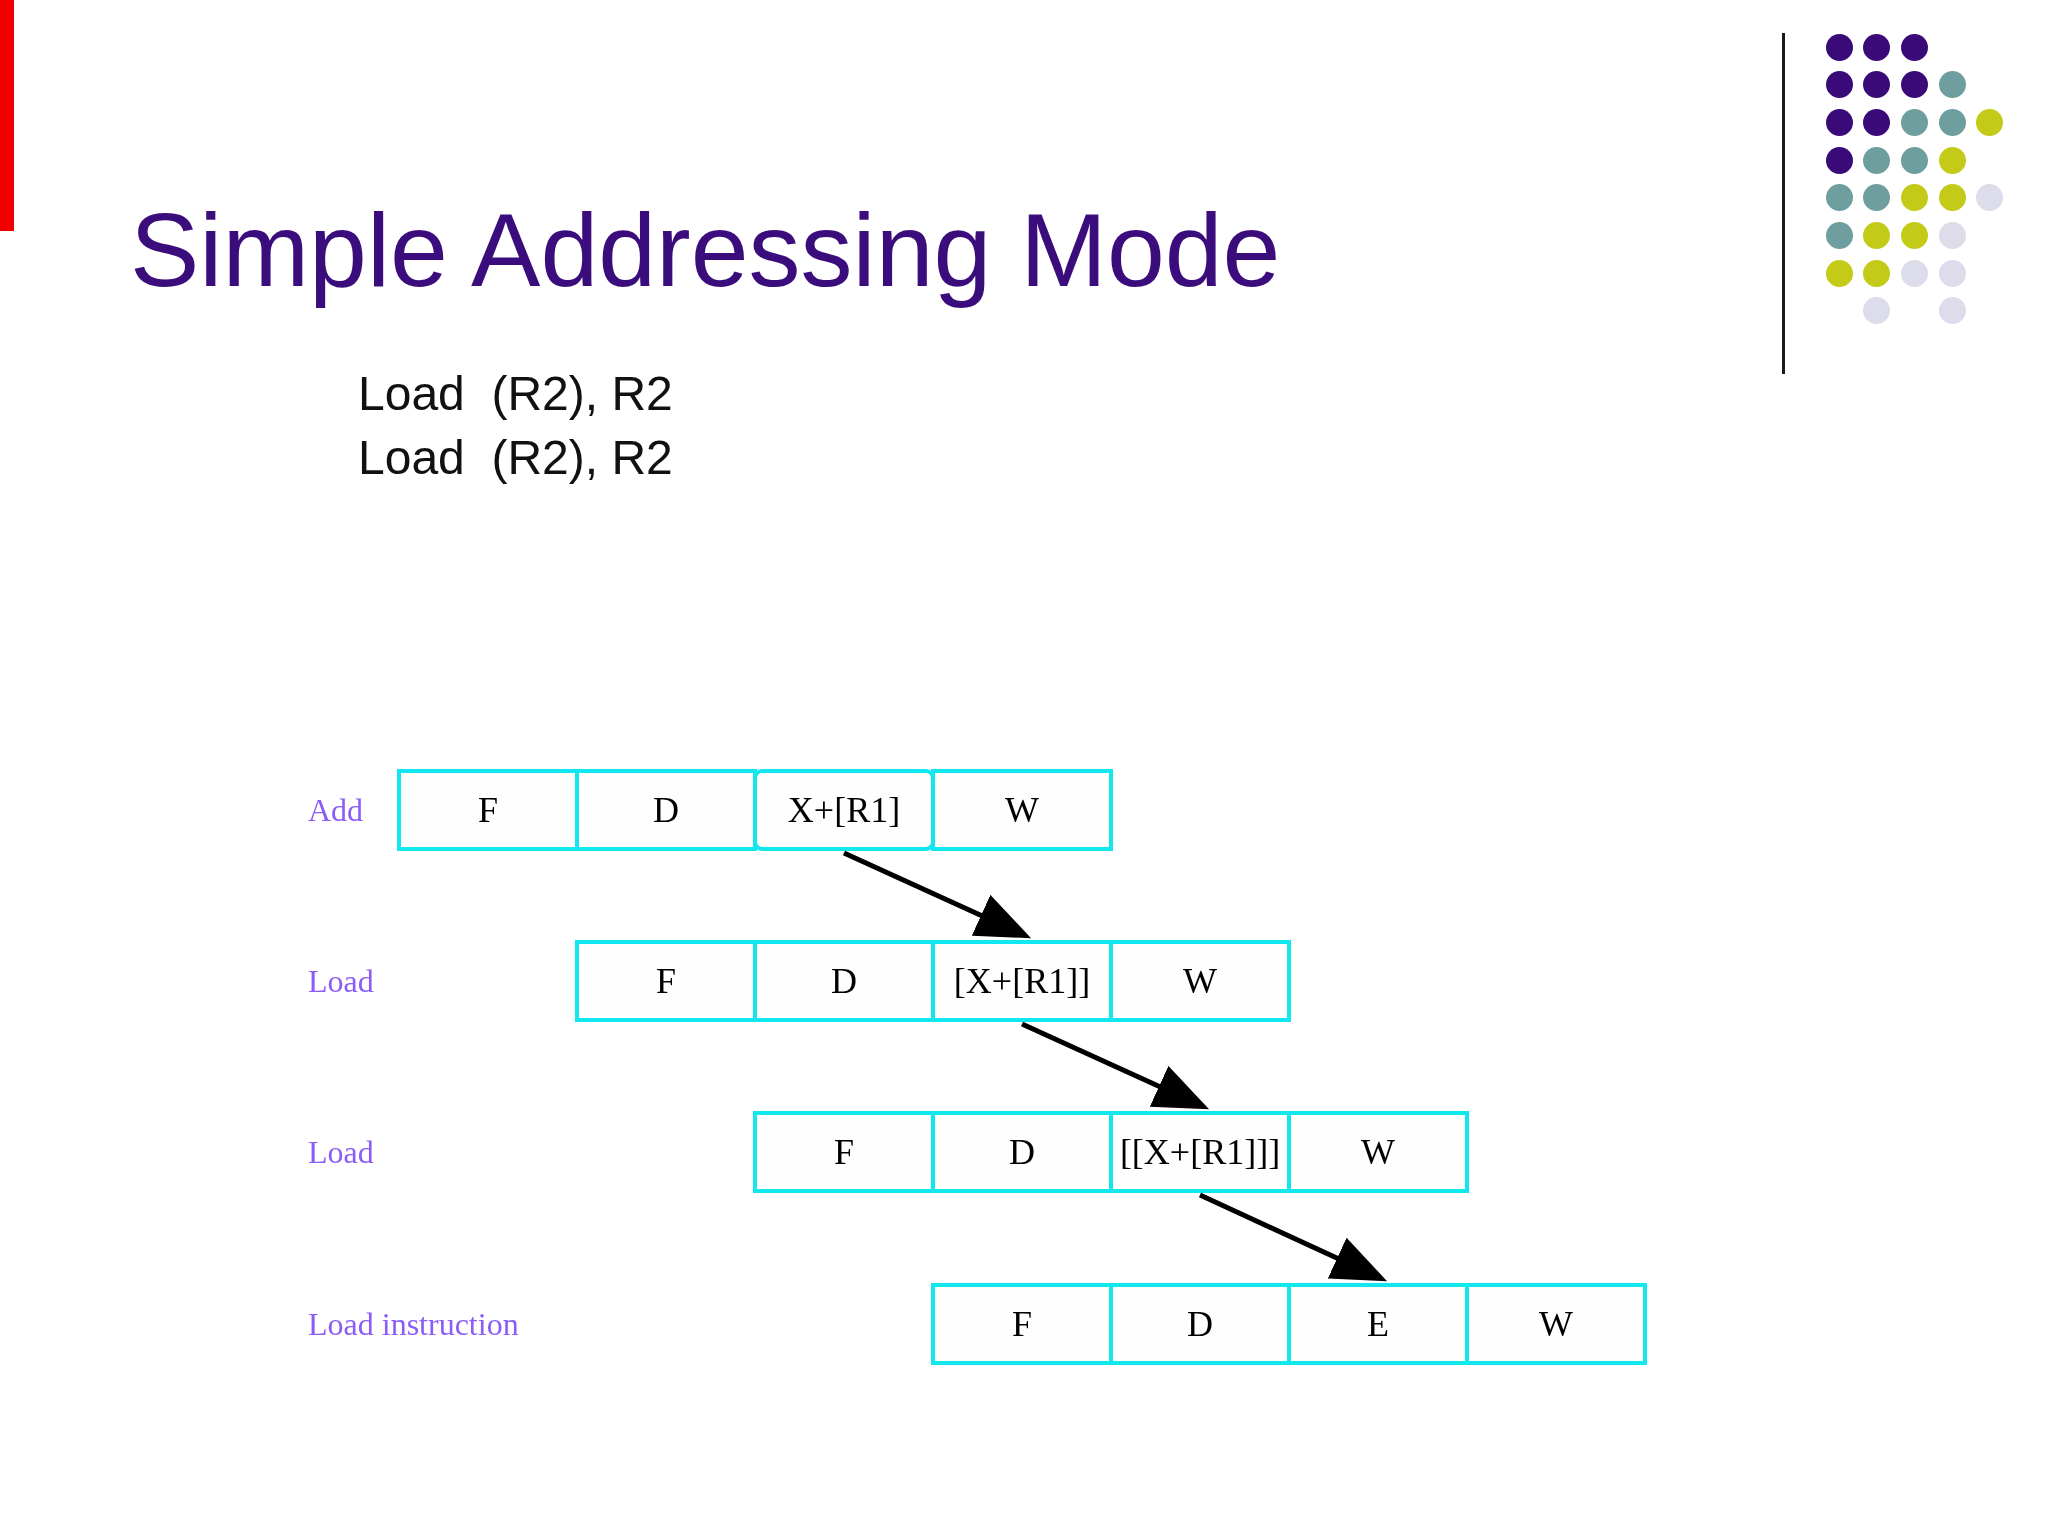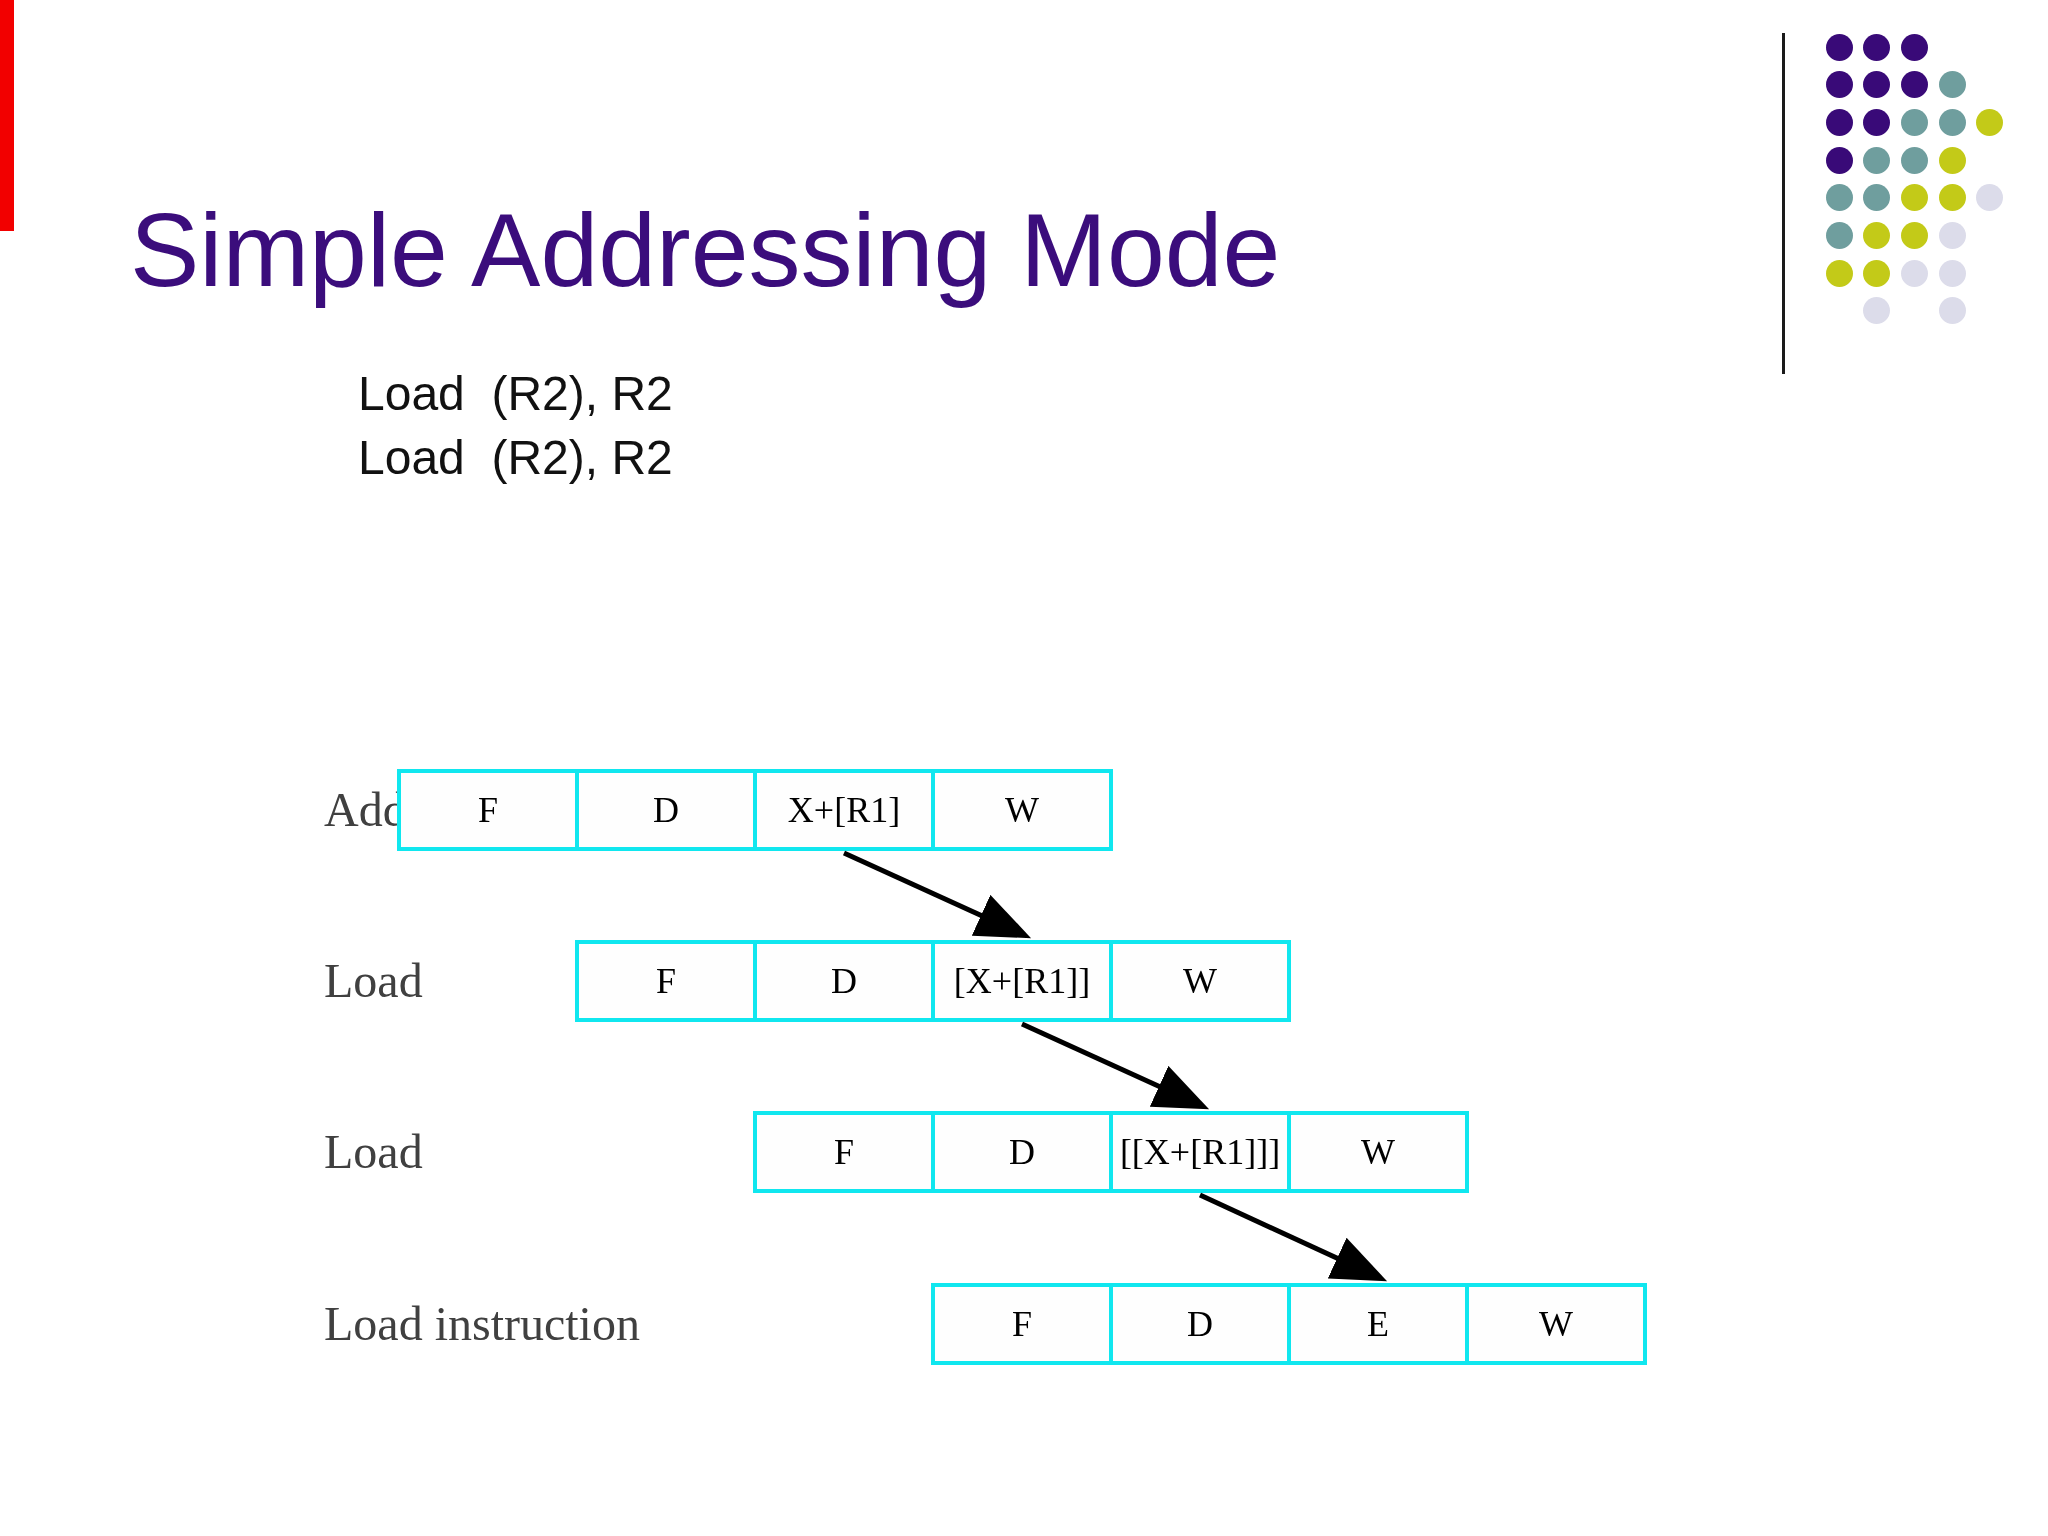--- a/index.html
+++ b/index.html
@@ -14,22 +14,22 @@
     position:absolute;left:130px;top:198px;font-size:104px;font-weight:normal;
     line-height:104px;letter-spacing:0px;white-space:nowrap;
   }
   
   #code-block{
     position:absolute;left:358px;top:362px;font-size:48px;line-height:64px;
     color:#111111;white-space:pre;
   }
   
   .pipe-label{
-    position:absolute;font-family:"Liberation Serif",serif;font-size:48px;
-    color:#404040;white-space:nowrap;margin-left:16px;
+    position:absolute;font-family:"Liberation Serif",serif;font-size:32px;
+    color:#8b5cf6;white-space:nowrap;
   }
   .pipe-cell{
     position:absolute;box-sizing:border-box;border:4px solid #10e7ef;
     background:#fefefe;font-family:"Liberation Serif",serif;font-size:36px;
     color:#000;text-align:center;white-space:nowrap;
   }
   #arrow-layer{position:absolute;left:0;top:0;pointer-events:none;}
   
   #caption{
     position:absolute;left:745px;top:1436px;font-size:40px;color:#0a0a0a;
@@ -46,21 +46,21 @@
   <div id="red-bar" style="background: rgb(242, 0, 0);"></div>
 
   <div id="title" style="color: rgb(59, 13, 124);">Simple Addressing Mode</div>
 
   <div id="code-block"><div>Load  (R2), R2</div><div>Load  (R2), R2</div></div>
 
   <div id="diagram">
       <div class="pipe-label" style="left: 308px; top: 769px; height: 82px; line-height: 82px;">Add</div>
       <div class="pipe-cell" style="left: 397px; top: 769px; width: 182px; height: 82px; line-height: 74px; border-color: rgb(16, 231, 239);">F</div>
       <div class="pipe-cell" style="left: 575px; top: 769px; width: 182px; height: 82px; line-height: 74px; border-color: rgb(16, 231, 239);">D</div>
-      <div class="pipe-cell" style="left: 753px; top: 769px; width: 182px; height: 82px; line-height: 74px; border-color: rgb(16, 231, 239);">X+[R1]</div>
+      <div class="pipe-cell" style="left: 753px; top: 769px; width: 182px; height: 82px; line-height: 74px; border-color: rgb(16, 231, 239); border-radius: 9px;">X+[R1]</div>
       <div class="pipe-cell" style="left: 931px; top: 769px; width: 182px; height: 82px; line-height: 74px; border-color: rgb(16, 231, 239);">W</div>
       <div class="pipe-label" style="left: 308px; top: 940px; height: 82px; line-height: 82px;">Load</div>
       <div class="pipe-cell" style="left: 575px; top: 940px; width: 182px; height: 82px; line-height: 74px; border-color: rgb(16, 231, 239);">F</div>
       <div class="pipe-cell" style="left: 753px; top: 940px; width: 182px; height: 82px; line-height: 74px; border-color: rgb(16, 231, 239);">D</div>
       <div class="pipe-cell" style="left: 931px; top: 940px; width: 182px; height: 82px; line-height: 74px; border-color: rgb(16, 231, 239);">[X+[R1]]</div>
       <div class="pipe-cell" style="left: 1109px; top: 940px; width: 182px; height: 82px; line-height: 74px; border-color: rgb(16, 231, 239);">W</div>
       <div class="pipe-label" style="left: 308px; top: 1111px; height: 82px; line-height: 82px;">Load</div>
       <div class="pipe-cell" style="left: 753px; top: 1111px; width: 182px; height: 82px; line-height: 74px; border-color: rgb(16, 231, 239);">F</div>
       <div class="pipe-cell" style="left: 931px; top: 1111px; width: 182px; height: 82px; line-height: 74px; border-color: rgb(16, 231, 239);">D</div>
       <div class="pipe-cell" style="left: 1109px; top: 1111px; width: 182px; height: 82px; line-height: 74px; border-color: rgb(16, 231, 239);">[[X+[R1]]]</div>

